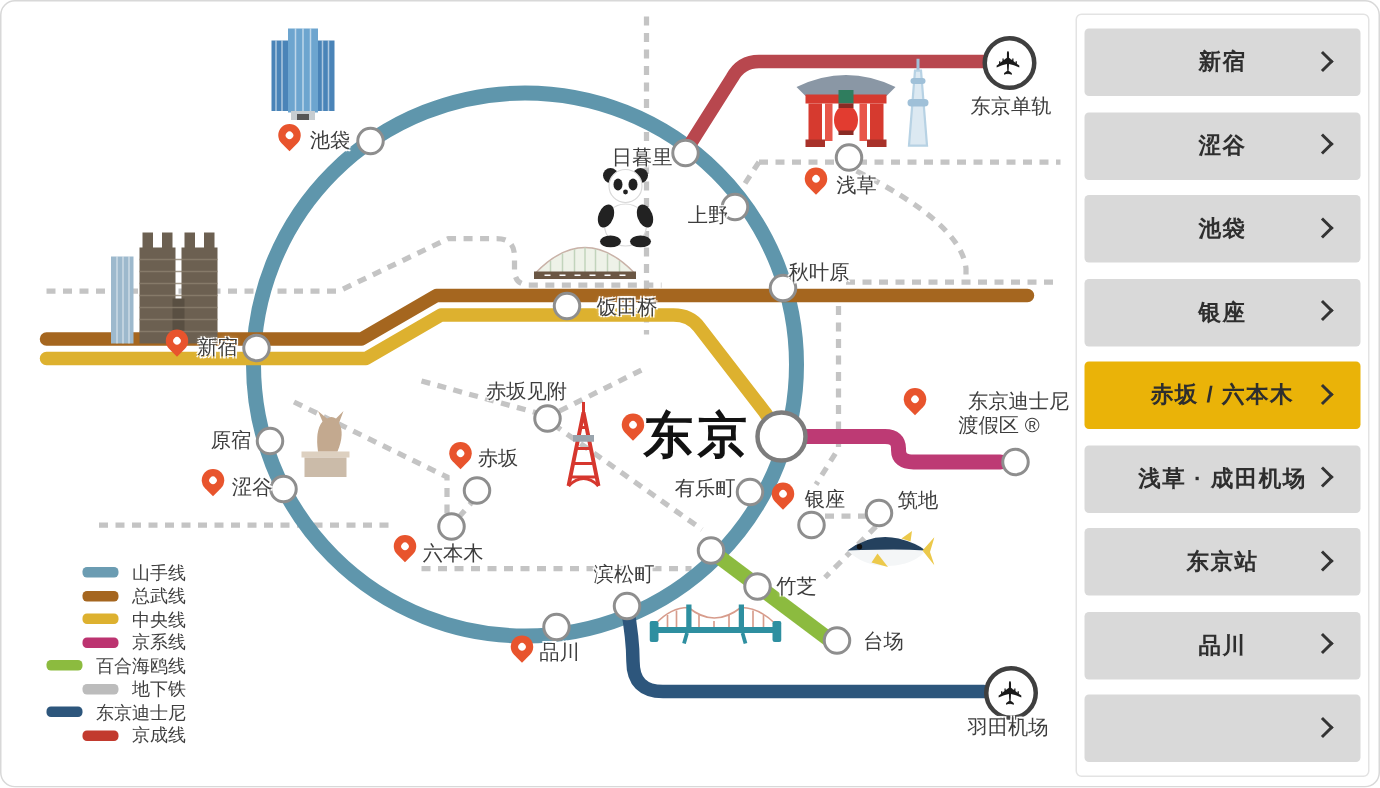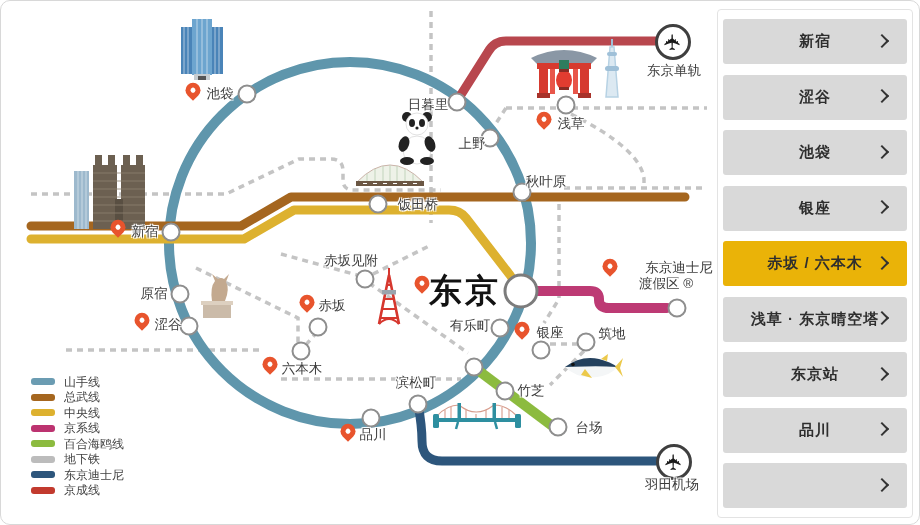--- a/index.html
+++ b/index.html
@@ -14,21 +14,21 @@
   .lbl{position:absolute;transform:translate(-50%,-50%);font-size:13.5px;color:#3d3d3d;
        white-space:nowrap;z-index:5;line-height:1;
        text-shadow:-1px -1px 0 #fff,1px -1px 0 #fff,-1px 1px 0 #fff,1px 1px 0 #fff,0 0 3px #fff;}
   .lbl.big{font-size:33px;font-weight:bold;color:#121212;letter-spacing:3px;}
   .pin{position:absolute;width:15px;height:15px;background:#e8542d;border-radius:50% 50% 50% 0;
        transform:translate(-50%,-62%) rotate(-45deg);z-index:4;}
   .pin:after{content:"";position:absolute;left:5px;top:5px;width:5px;height:5px;background:#fff;border-radius:50%;}
   .plane{position:absolute;width:36px;height:36px;background:#fff;border:3px solid #3f3f3f;border-radius:50%;
          box-sizing:border-box;transform:translate(-50%,-50%);z-index:4;display:flex;align-items:center;justify-content:center;}
   .plane span{font-size:22px;color:#1a1a1a;transform:rotate(-90deg);line-height:1;}
-  #legend{position:absolute;left:30px;top:377px;z-index:6;display:flex;flex-direction:column;gap:8.5px;}
+  #legend{position:absolute;left:30px;top:377px;z-index:6;display:flex;flex-direction:column;gap:8.5px;align-items:flex-end;}
   .lg-row{display:flex;align-items:center;height:7px;}
   .lg-sw{display:inline-block;width:24px;height:7px;border-radius:3px;}
   .lg-tx{margin-left:9px;font-size:12px;color:#3f3f3f;line-height:1;}
   #side-panel{position:absolute;left:716px;top:8px;width:196px;height:509px;background:#fff;
               border:1px solid #e3e3e3;border-radius:4px;box-sizing:border-box;z-index:6;}
   .sbtn{position:absolute;left:722px;width:184px;height:45px;background:#d9d9d9;border-radius:3px;
         display:flex;align-items:center;justify-content:center;cursor:pointer;z-index:7;}
   .sbtn .tx{font-size:15px;font-weight:bold;color:#2e2e2e;letter-spacing:1px;}
   .sbtn .ch{position:absolute;right:20px;top:50%;width:8px;height:8px;border-top:2px solid #333;
             border-right:2px solid #333;transform:translateY(-60%) rotate(45deg);}
@@ -336,21 +336,21 @@
       </div>
       <div class="sbtn" style="top: 184.5px; background: rgb(217, 217, 217);">
         <span class="tx">银座</span>
         <span class="ch"></span>
       </div>
       <div class="sbtn" style="top: 240px; background: #eab308;">
         <span class="tx">赤坂 / 六本木</span>
         <span class="ch"></span>
       </div>
       <div class="sbtn" style="top: 295.5px; background: rgb(217, 217, 217);">
-        <span class="tx">浅草 · 东京晴空塔</span>
+        <span class="tx">浅草 · 成田机场</span>
         <span class="ch"></span>
       </div>
       <div class="sbtn" style="top: 351px; background: rgb(217, 217, 217); justify-content: center;">
         <span class="tx">东京站</span>
         <span class="ch"></span>
       </div>
       <div class="sbtn" style="top: 406.5px; background: rgb(217, 217, 217);">
         <span class="tx">品川</span>
         <span class="ch"></span>
       </div>

